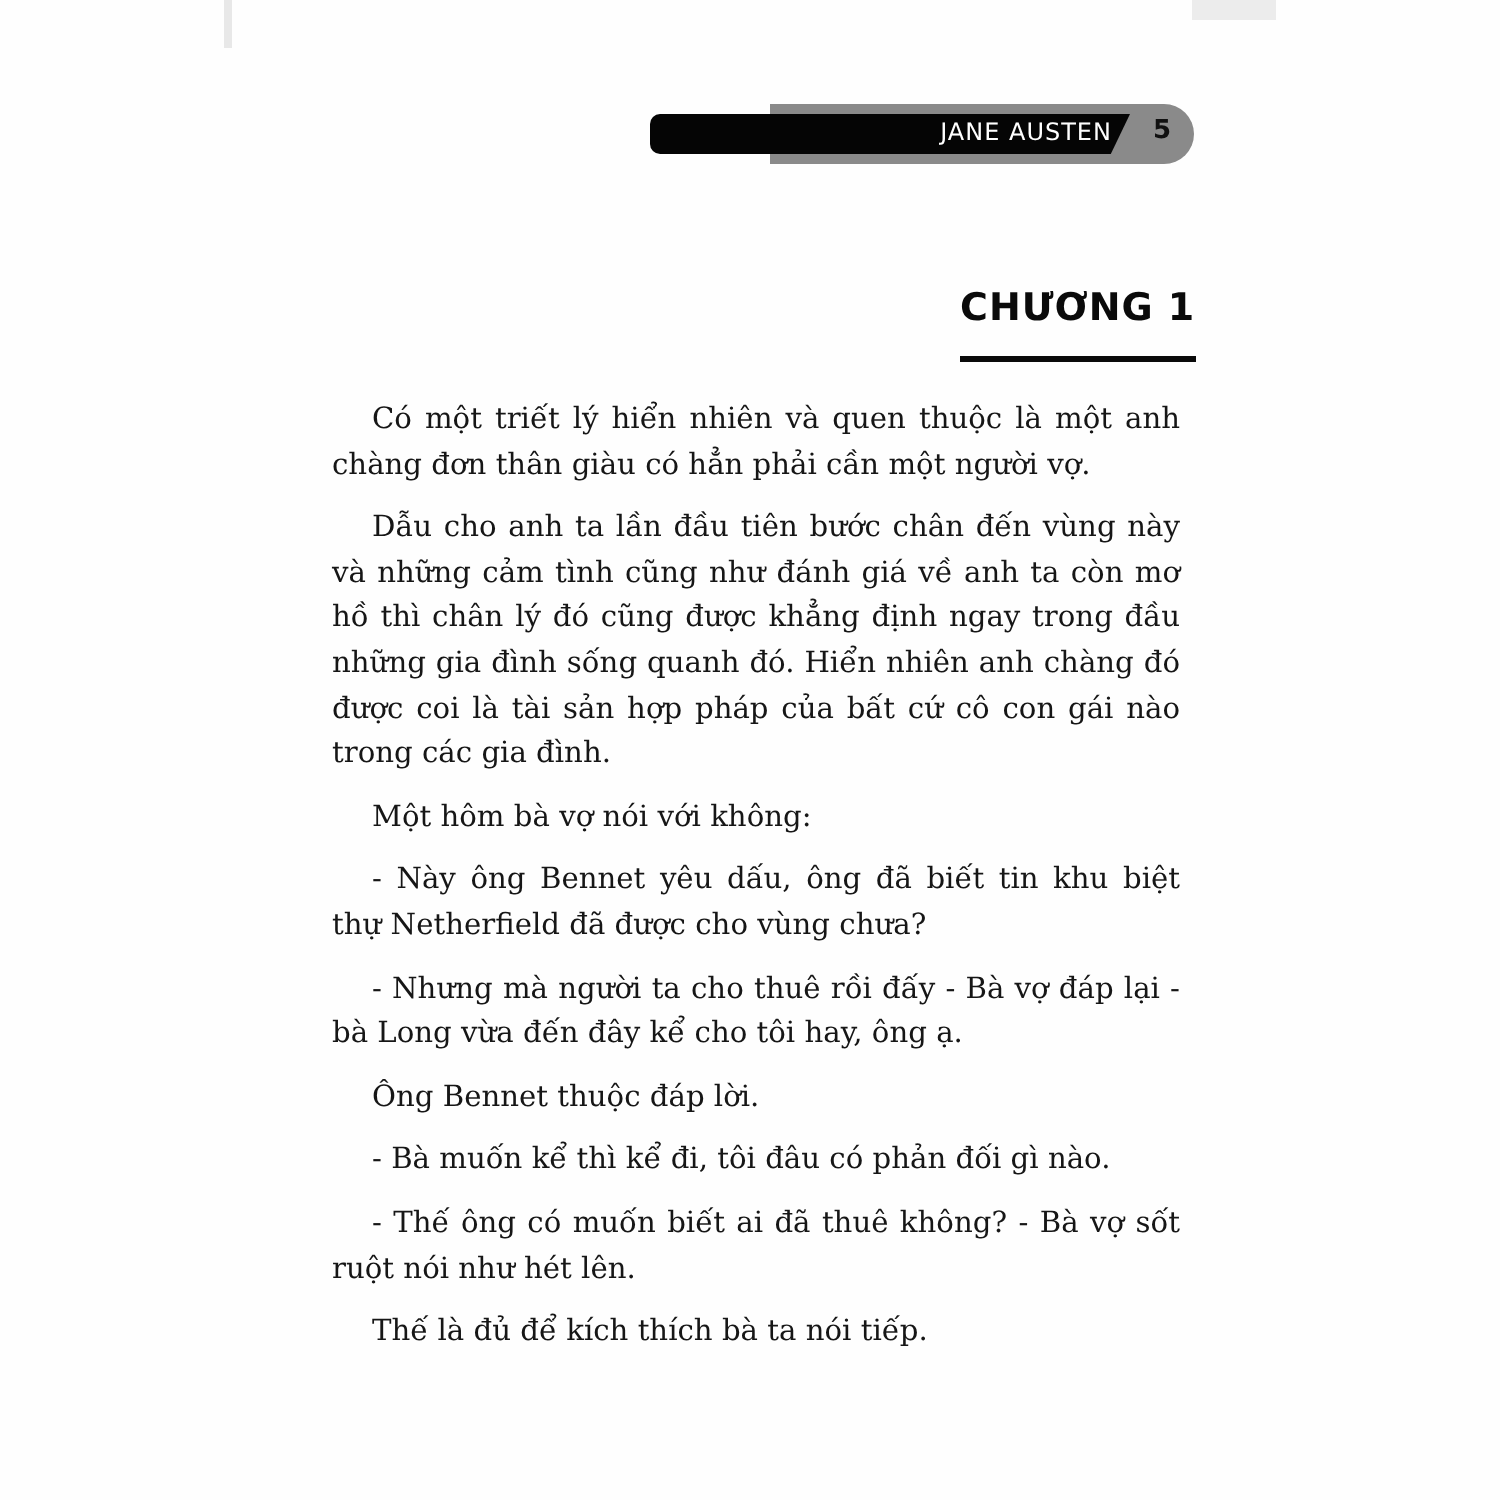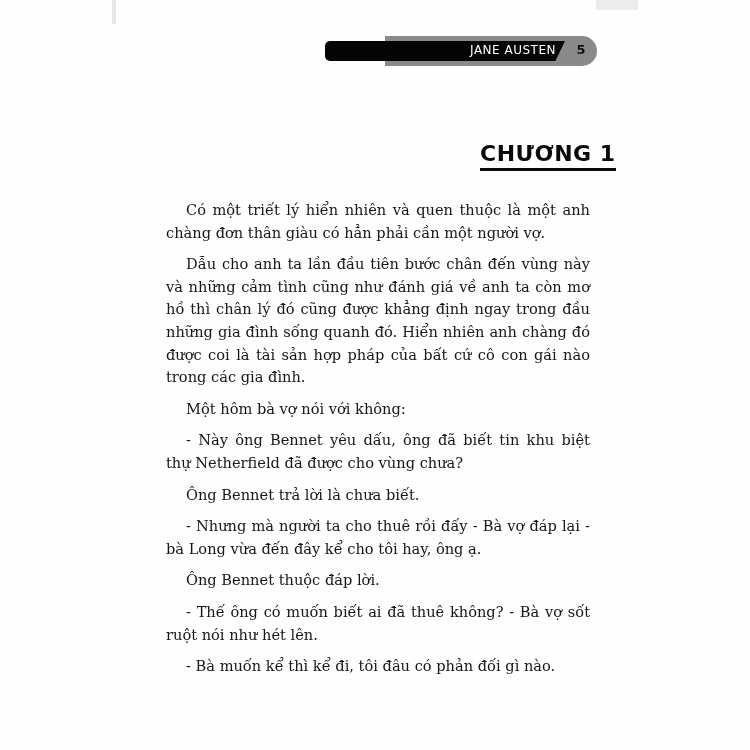--- a/index.html
+++ b/index.html
@@ -7,28 +7,28 @@
       width: 750px; height: 750px; overflow: hidden;
       background: #ffffff; position: relative;
       font-family: "DejaVu Serif", serif;
       color: #161616;
     }
     .page { position: absolute; left: 0; top: 0; width: 750px; height: 750px; background: #fefefe; }
     .bleed-mark { position: absolute; left: 112px; top: 0; width: 4px; height: 24px; background: #d8d8d8; opacity: .6; }
     .bleed-mark2 { position: absolute; left: 596px; top: 0; width: 42px; height: 10px; background: #ececec; }
 
     
-    .banner { position: absolute; left: 325px; top: 36px; width: 273px; height: 30px; }
+    .banner { position: absolute; left: 325px; top: 52px; width: 273px; height: 30px; }
     .banner-shadow { position: absolute; left: 60px; top: 0; width: 212px; height: 30px; background: #8a8a8a; border-radius: 0 15px 15px 0; }
     .banner-black { position: absolute; left: 0; top: 5px; width: 240px; height: 20px; background: #050505; border-radius: 5px 0 0 5px; clip-path: polygon(0 0, 100% 0, 96% 100%, 0 100%); }
     .banner-title { position: absolute; right: 42px; top: 7px; font-family: "DejaVu Sans", sans-serif; font-size: 12px; letter-spacing: 0.5px; color: #ffffff; }
     .banner-num { position: absolute; left: 246px; top: 6px; width: 20px; text-align: center; font-family: "DejaVu Sans", sans-serif; font-weight: bold; font-size: 13px; color: #111; }
 
     
-    .chapter { position: absolute; left: 480px; top: 141px; font-family: "DejaVu Sans", sans-serif; font-weight: bold; font-size: 22px; letter-spacing: 0.5px; color: #0a0a0a; border-bottom: 3px solid #0a0a0a; line-height: 26px; padding-bottom: 1px; }
+    .chapter { position: absolute; left: 480px; top: 141px; font-family: "DejaVu Sans", sans-serif; font-weight: bold; font-size: 19px; letter-spacing: 0.5px; color: #0a0a0a; border-bottom: 3px solid #0a0a0a; line-height: 26px; padding-bottom: 11px; }
 
     
     .text { position: absolute; left: 166px; top: 199px; width: 440px; font-size: 14.6px; line-height: 22.6px; }
     .para { margin: 0 16px 9px 0; text-indent: 20px; text-align: justify; }
   </style>
 </head>
 <body>
 
 <div class="page">
   <div class="bleed-mark"></div>
@@ -41,19 +41,19 @@
     <span class="banner-num">5</span>
   </div>
 
   <div class="chapter">CHƯƠNG 1</div>
 
   <div class="text">
     <p class="para">Có một triết lý hiển nhiên và quen thuộc là một anh chàng đơn thân giàu có hẳn phải cần một người vợ.</p>
     <p class="para">Dẫu cho anh ta lần đầu tiên bước chân đến vùng này và những cảm tình cũng như đánh giá về anh ta còn mơ hồ thì chân lý đó cũng được khẳng định ngay trong đầu những gia đình sống quanh đó. Hiển nhiên anh chàng đó được coi là tài sản hợp pháp của bất cứ cô con gái nào trong các gia đình.</p>
     <p class="para">Một hôm bà vợ nói với không:</p>
     <p class="para">- Này ông Bennet yêu dấu, ông đã biết tin khu biệt thự Netherfield đã được cho vùng chưa?</p>
-    <p class="para">Ông Bennet trả lời là chưa biết.</p>
     <p class="para">- Nhưng mà người ta cho thuê rồi đấy - Bà vợ đáp lại - bà Long vừa đến đây kể cho tôi hay, ông ạ.</p>
     <p class="para">Ông Bennet thuộc đáp lời.</p>
+    <p class="para">- Bà muốn kể thì kể đi, tôi đâu có phản đối gì nào.</p>
     <p class="para">- Thế ông có muốn biết ai đã thuê không? - Bà vợ sốt ruột nói như hét lên.</p>
-    <p class="para">- Bà muốn kể thì kể đi, tôi đâu có phản đối gì nào.</p>
+    <p class="para">Thế là đủ để kích thích bà ta nói tiếp.</p>
   </div>
 </div>
 
 </body></html>

